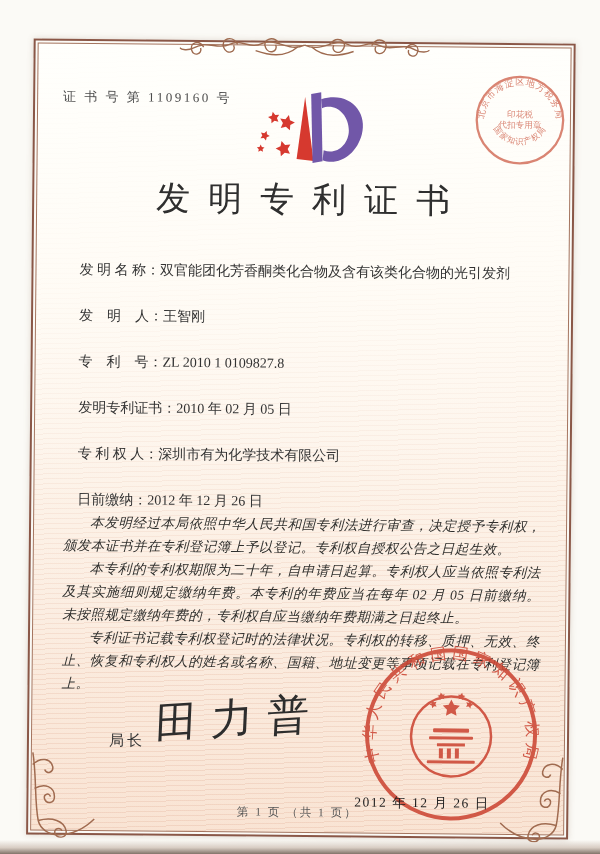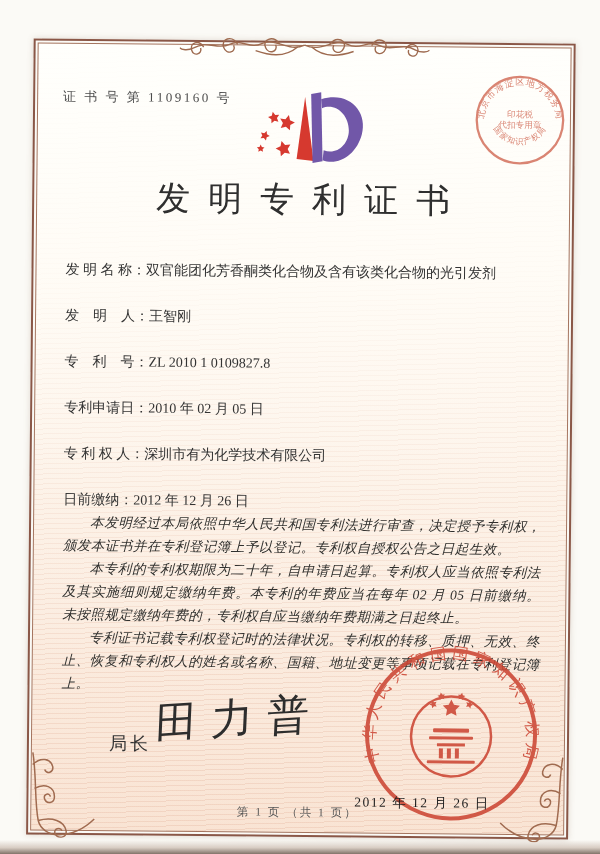--- a/index.html
+++ b/index.html
@@ -29,28 +29,28 @@
   .content{position:absolute;inset:0;}
   .cert-no{position:absolute;left:28px;top:47px;font-size:13px;letter-spacing:2.5px;color:#4c4c4c;}
   .logo{position:absolute;left:200px;top:44px;width:140px;height:122px;}
   .tax-stamp{position:absolute;left:437px;top:27px;width:96px;height:96px;color:#d3705c;opacity:.85;}
   .title{
     position:absolute;left:0;right:0;top:134px;text-align:center;
     font-size:34px;letter-spacing:18px;text-indent:18px;color:#2f2f2f;font-weight:500;
   }
   .fields{position:absolute;left:32px;top:218px;width:478px;}
   .field-row{display:flex;font-size:14px;line-height:21px;color:#333;margin-bottom:25px;white-space:pre;}
-  .field-row .lab{flex:none;}
+  .field-row .lab{flex:none;margin-left:14px;}
   .field-row .val{white-space:normal;}
   .paras{position:absolute;left:32px;top:470px;width:478px;}
   .paras p{
     margin:0;font-size:13.5px;line-height:23px;color:#30302e;
     text-indent:2em;font-style:italic;letter-spacing:0.5px;text-align:justify;
   }
-  .sig-title{position:absolute;left:80px;top:690px;font-size:18px;color:#333;letter-spacing:3px;}
+  .sig-title{position:absolute;left:80px;top:690px;font-size:15px;color:#333;letter-spacing:3px;}
   .sig-name{
     position:absolute;left:126px;top:648px;font-size:42px;color:#2d2d2d;
     letter-spacing:14px;transform:rotate(-4deg) skewX(-6deg);font-weight:400;
   }
   .office-seal{position:absolute;left:332px;top:600px;width:180px;height:180px;color:#cc4634;opacity:.88;}
   .issue-date{position:absolute;left:326px;top:750px;font-size:13.5px;color:#1e1e1e;letter-spacing:1.5px;z-index:5;}
   .footer{position:absolute;left:0;right:0;top:762px;text-align:center;font-size:11.5px;color:#555;letter-spacing:2px;}
   .ornament-top{position:absolute;left:144px;top:-14px;width:250px;height:40px;}
   .flourish{position:absolute;width:80px;height:95px;}
   .flourish.bl{left:-4px;bottom:-5px;}
@@ -140,21 +140,21 @@
         <div class="field-row">
           <span class="lab">发 明 名 称：</span><span class="val">双官能团化芳香酮类化合物及含有该类化合物的光引发剂</span>
         </div>
         <div class="field-row">
           <span class="lab">发　明　人：</span><span class="val">王智刚</span>
         </div>
         <div class="field-row">
           <span class="lab">专　利　号：</span><span class="val">ZL 2010 1 0109827.8</span>
         </div>
         <div class="field-row">
-          <span class="lab">专利申请日：</span><span class="val">2010 年 02 月 05 日</span>
+          <span class="lab">发明专利证书：</span><span class="val">2010 年 02 月 05 日</span>
         </div>
         <div class="field-row">
           <span class="lab">专 利 权 人：</span><span class="val">深圳市有为化学技术有限公司</span>
         </div>
         <div class="field-row">
           <span class="lab">日前缴纳：</span><span class="val">2012 年 12 月 26 日</span>
         </div>
       </div>
 
       <div class="paras">

